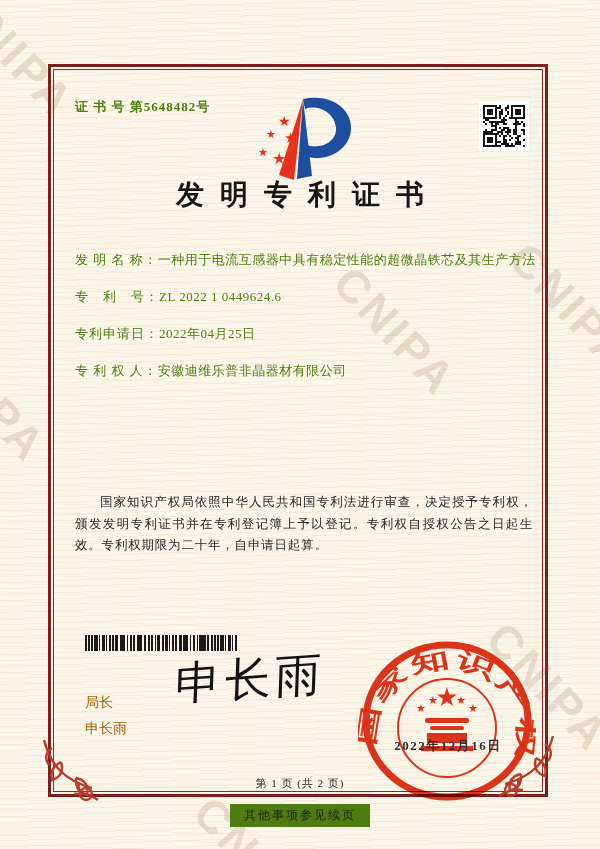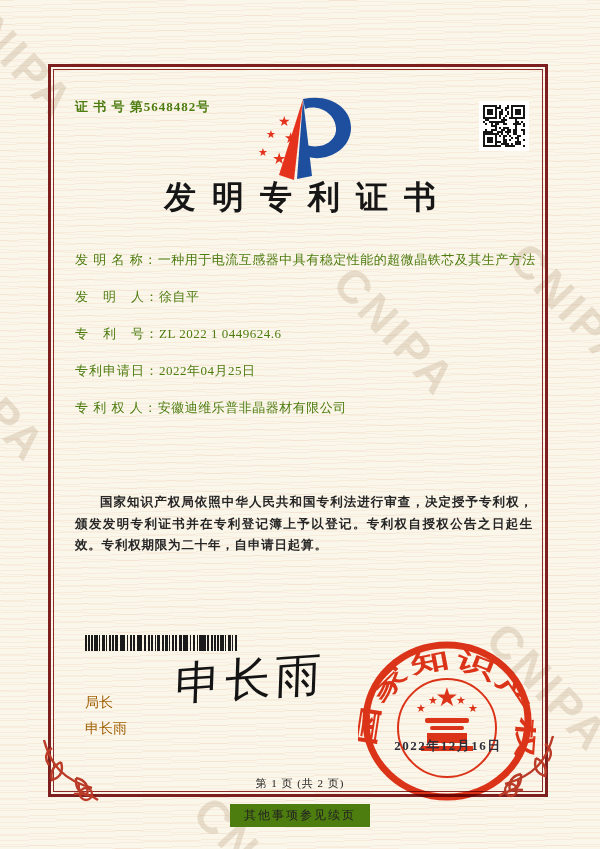--- a/index.html
+++ b/index.html
@@ -16,29 +16,29 @@
       transform-origin:left top;transform:rotate(47deg);white-space:nowrap;pointer-events:none;}
   .frame{position:absolute;left:48px;top:64px;width:494px;height:727px;
          border:3px solid #7d1f1f;z-index:2;}
   .frame-inner{position:absolute;inset:2px;border:1px solid #8c2a2a;}
   .abs{position:absolute;z-index:3;}
   .cert-no{left:75px;top:98px;font-size:13px;font-weight:bold;color:#4d7c0f;letter-spacing:1px;}
   .logo{left:248px;top:96px;width:112px;height:90px;}
   .qr{left:479px;top:101px;background:#fff;padding:4px;}
   .qr-grid{display:grid;grid-template-columns:repeat(21,2px);grid-auto-rows:2px;}
   .qb{background:#151515;}
-  .title{left:0;top:176px;width:600px;text-align:center;font-size:32px;font-weight:bold;
+  .title{left:0;top:176px;width:600px;text-align:center;font-size:28px;font-weight:bold;
          color:#161616;letter-spacing:16px;text-indent:16px;}
   .fields{left:75px;top:248px;width:462px;font-size:13px;font-weight:normal;color:#4d7c0f;}
   .fields .row{line-height:23px;margin-bottom:14px;white-space:nowrap;}
   .fields .lbl{white-space:pre;letter-spacing:1px;}
   .fields .val{letter-spacing:0.5px;}
   .pair2{margin-left:38px;}
   .paras{left:75px;top:492px;width:458px;font-size:12.5px;color:#262626;
-         line-height:21.5px;letter-spacing:0.8px;text-align:justify;font-weight:bold;}
+         line-height:21.5px;letter-spacing:0.8px;text-align:justify;}
   .paras p{margin:0;text-indent:2em;}
   .barcode{left:85px;top:635px;width:153px;height:16px;
     background-image:
       repeating-linear-gradient(90deg,#1a1a1a 0 1.5px,transparent 1.5px 3.5px),
       repeating-linear-gradient(90deg,#1a1a1a 0 1px,transparent 1px 6px),
       repeating-linear-gradient(90deg,#1a1a1a 0 2px,transparent 2px 9px);}
   .officer{left:85px;top:690px;font-size:14px;font-weight:normal;color:#a16207;line-height:26px;}
   .signature{left:175px;top:648px;width:170px;font-size:46px;color:#141414;
              font-family:"DejaVu Sans",sans-serif;transform:rotate(-4deg) skewX(-6deg);
              white-space:nowrap;letter-spacing:4px;}
@@ -525,21 +525,20 @@
         <div></div>
         <div></div>
         <div class="qb"></div>
       </div>
   </div>
 
   <div class="abs title">发明专利证书</div>
 
   <div class="abs fields">
     <div class="row"><span class="lbl">发 明 名 称：</span><span class="val">一种用于电流互感器中具有稳定性能的超微晶铁芯及其生产方法</span></div>
-    <div class="row"><span class="lbl">发　明　人：</span><span class="val">徐自平</span></div>
     <div class="row"><span class="lbl">专　利　号：</span><span class="val">ZL 2022 1 0449624.6</span></div>
     <div class="row"><span class="lbl">专利申请日：</span><span class="val">2022年04月25日</span></div>
     <div class="row"><span class="lbl">专 利 权 人：</span><span class="val">安徽迪维乐普非晶器材有限公司</span></div>
   </div>
 
   <div class="abs paras">
     <p>国家知识产权局依照中华人民共和国专利法进行审查，决定授予专利权，颁发发明专利证书并在专利登记簿上予以登记。专利权自授权公告之日起生效。专利权期限为二十年，自申请日起算。</p>
   </div>
 
   <div class="abs barcode"></div>

